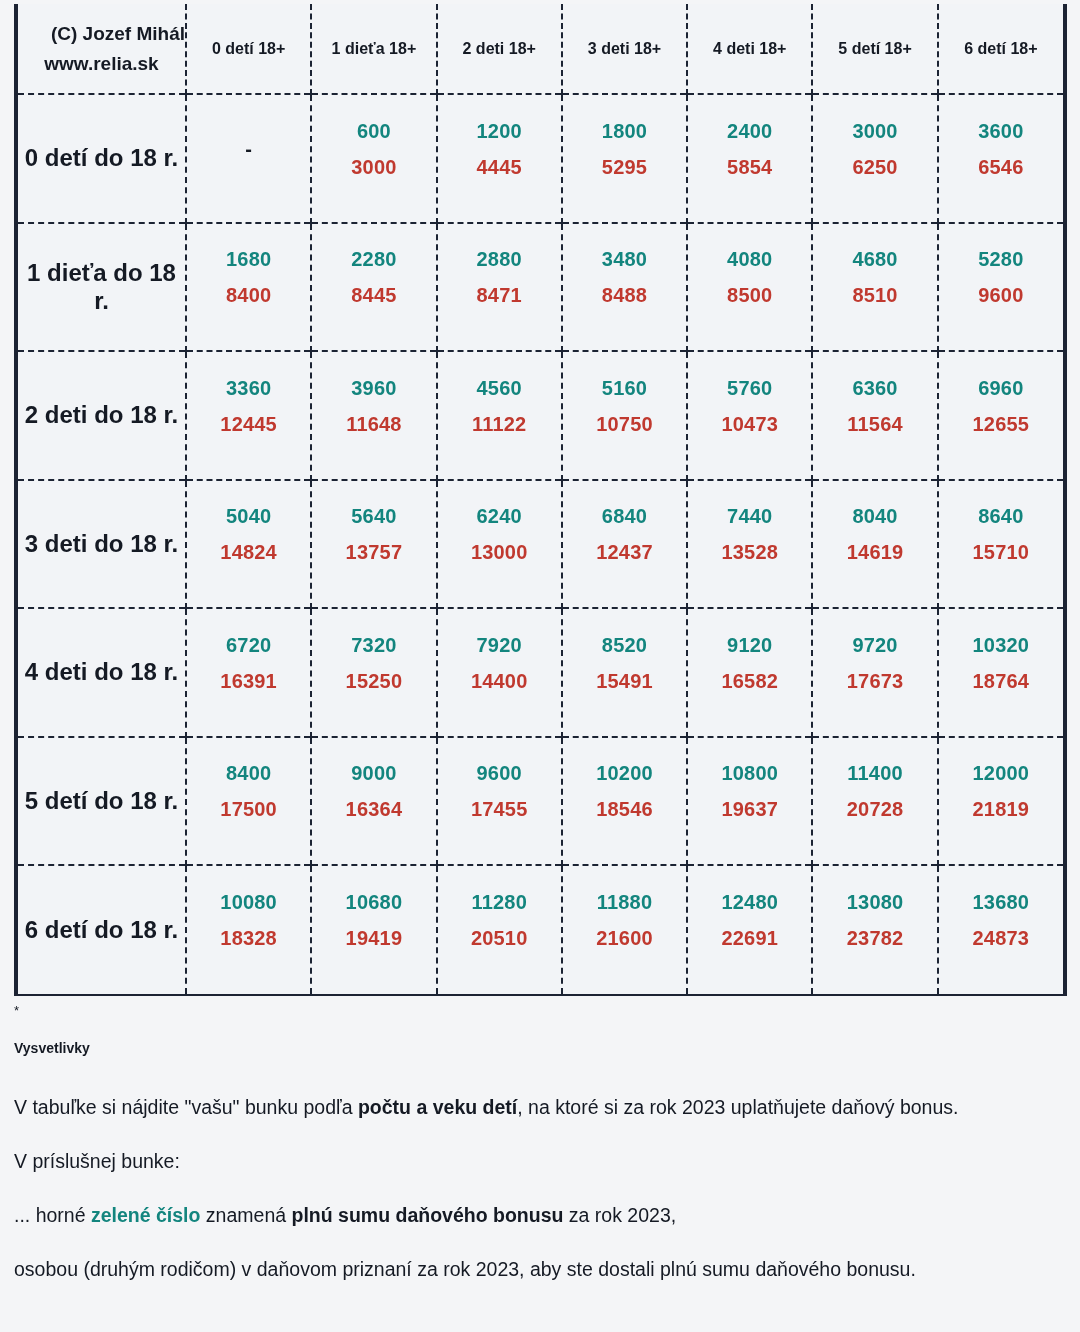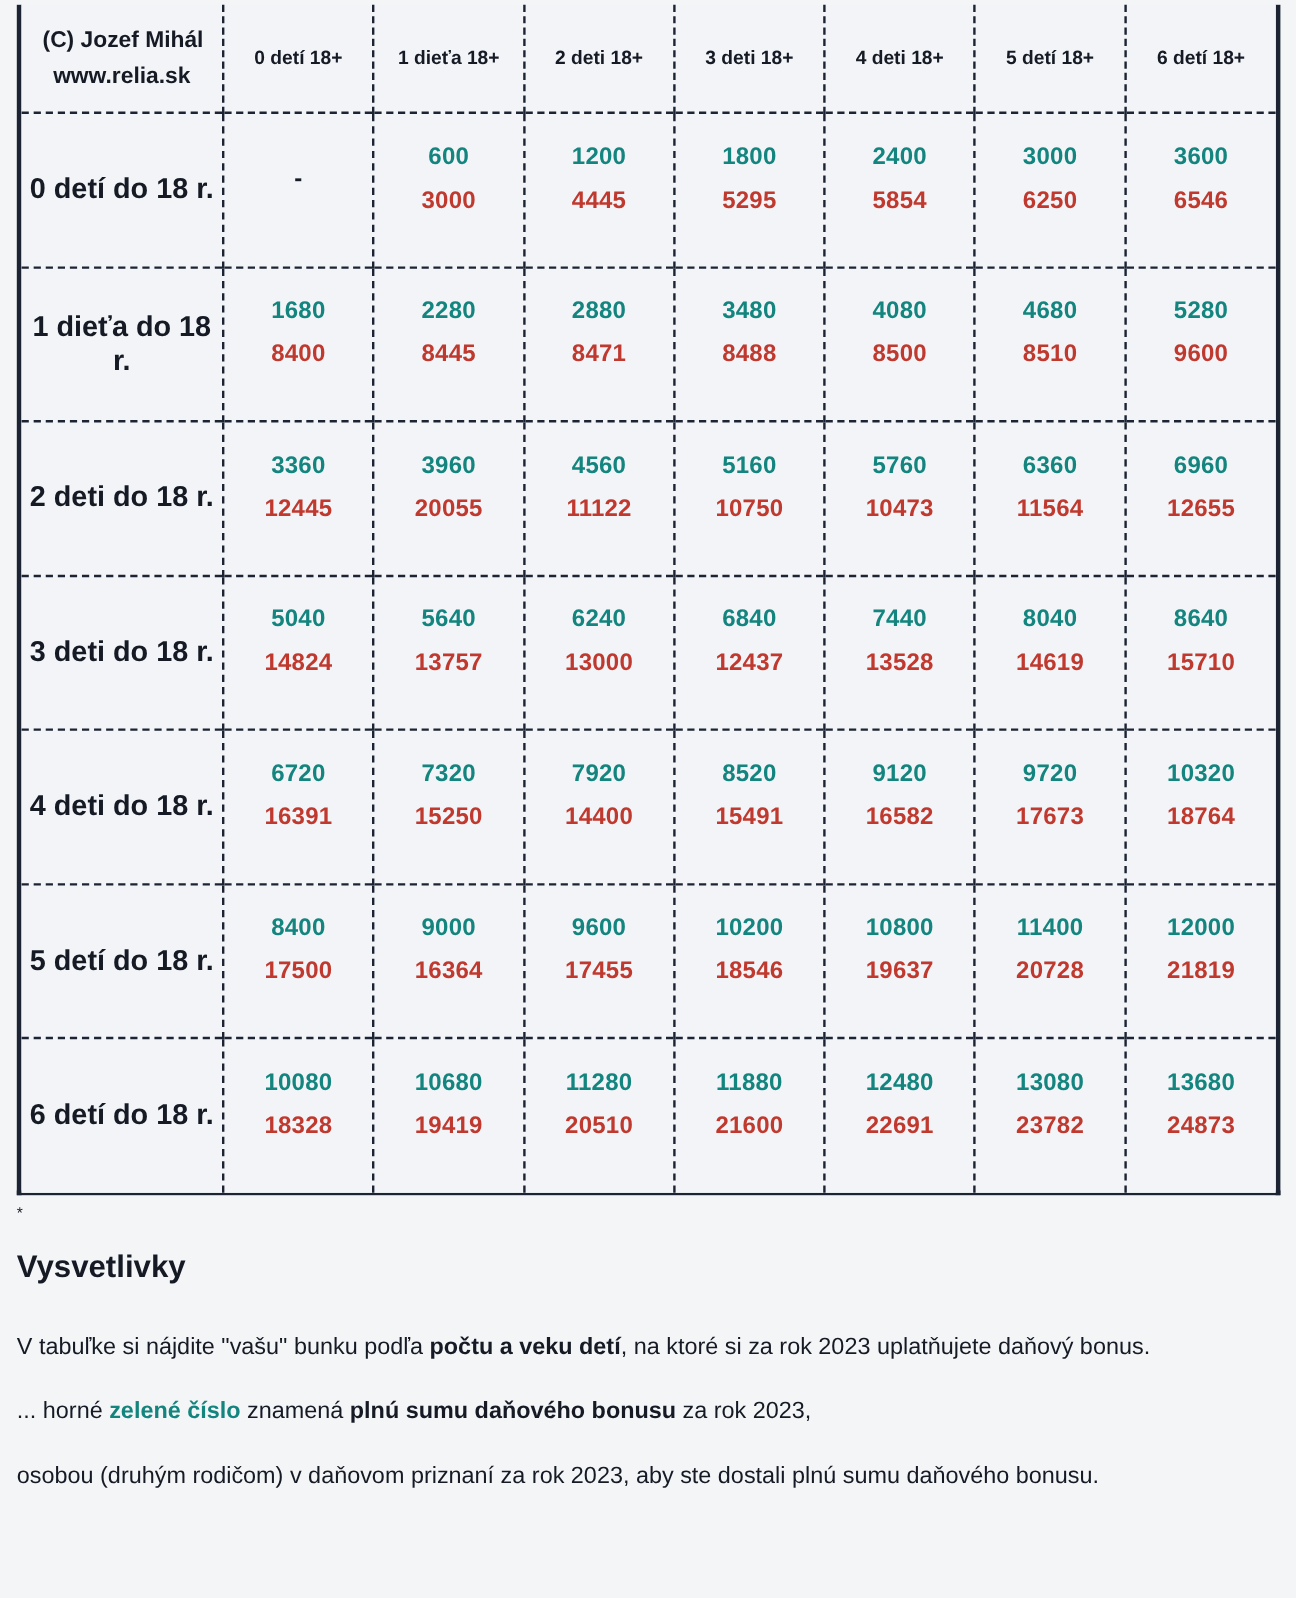--- a/index.html
+++ b/index.html
@@ -62,21 +62,21 @@
   
   tr.head-row { height: 90px; }
   th.brand {
     text-align: center;
     font-size: 19px;
     font-weight: bold;
     line-height: 1.55;
     color: #151a24;
     padding: 0 6px;
   }
-  th.brand .l1 { display: block; text-align: center; padding-left: 2px;}
+  th.brand .l1 { display: block; text-align: right; padding-left: 2px;}
   th.brand .l2 { display: block; text-align: center; }
   th.col-h {
     font-size: 16px;
     font-weight: bold;
     color: #151a24;
     vertical-align: bottom;
     padding-bottom: 10px;
   }
 
   
@@ -122,21 +122,21 @@
     width: 1050px;
   }
   .star {
     font-size: 13px;
     line-height: 14px;
     color: #151a24;
     margin: 0 0 22px 0;
     height: 14px;
   }
   .notes-title {
-    font-size: 26px;
+    font-size: 14px;
     font-weight: bold;
     color: #151a24;
     margin: 0 0 31px 0;
   }
   .note-p {
     font-size: 19.5px;
     line-height: 40px;
     color: #151a24;
     margin: 0 0 14px 0;
   }
@@ -271,21 +271,21 @@
             <td class="rowlabel">2 deti do 18 r.</td>
             <td class="cell">
               <div class="stack">
                 <div class="num-green">3360</div>
                 <div class="num-red">12445</div>
               </div>
             </td>
             <td class="cell">
               <div class="stack">
                 <div class="num-green">3960</div>
-                <div class="num-red">20055</div>
+                <div class="num-red">11648</div>
               </div>
             </td>
             <td class="cell">
               <div class="stack">
                 <div class="num-green">4560</div>
                 <div class="num-red">11122</div>
               </div>
             </td>
             <td class="cell">
               <div class="stack">
@@ -497,20 +497,21 @@
   </div>
 
   <div id="notes">
     <p class="star">*</p>
     <p class="notes-title">Vysvetlivky</p>
 
     <p class="note-p">
       <span>V tabuľke si nájdite "vašu" bunku podľa </span><b>počtu a veku detí</b><span>, na ktoré si za rok 2023 uplatňujete daňový bonus.</span>
     </p>
 
+    <p class="note-p">V príslušnej bunke:</p>
 
     <p class="note-p">
       <span>... horné </span><span class="g">zelené číslo</span><span> znamená </span><b>plnú sumu daňového bonusu</b><span> za rok 2023,</span>
     </p>
 
 
     <p class="note-p">osobou (druhým rodičom) v daňovom priznaní za rok 2023, aby ste dostali plnú sumu daňového bonusu.</p>
 
   </div>
 

